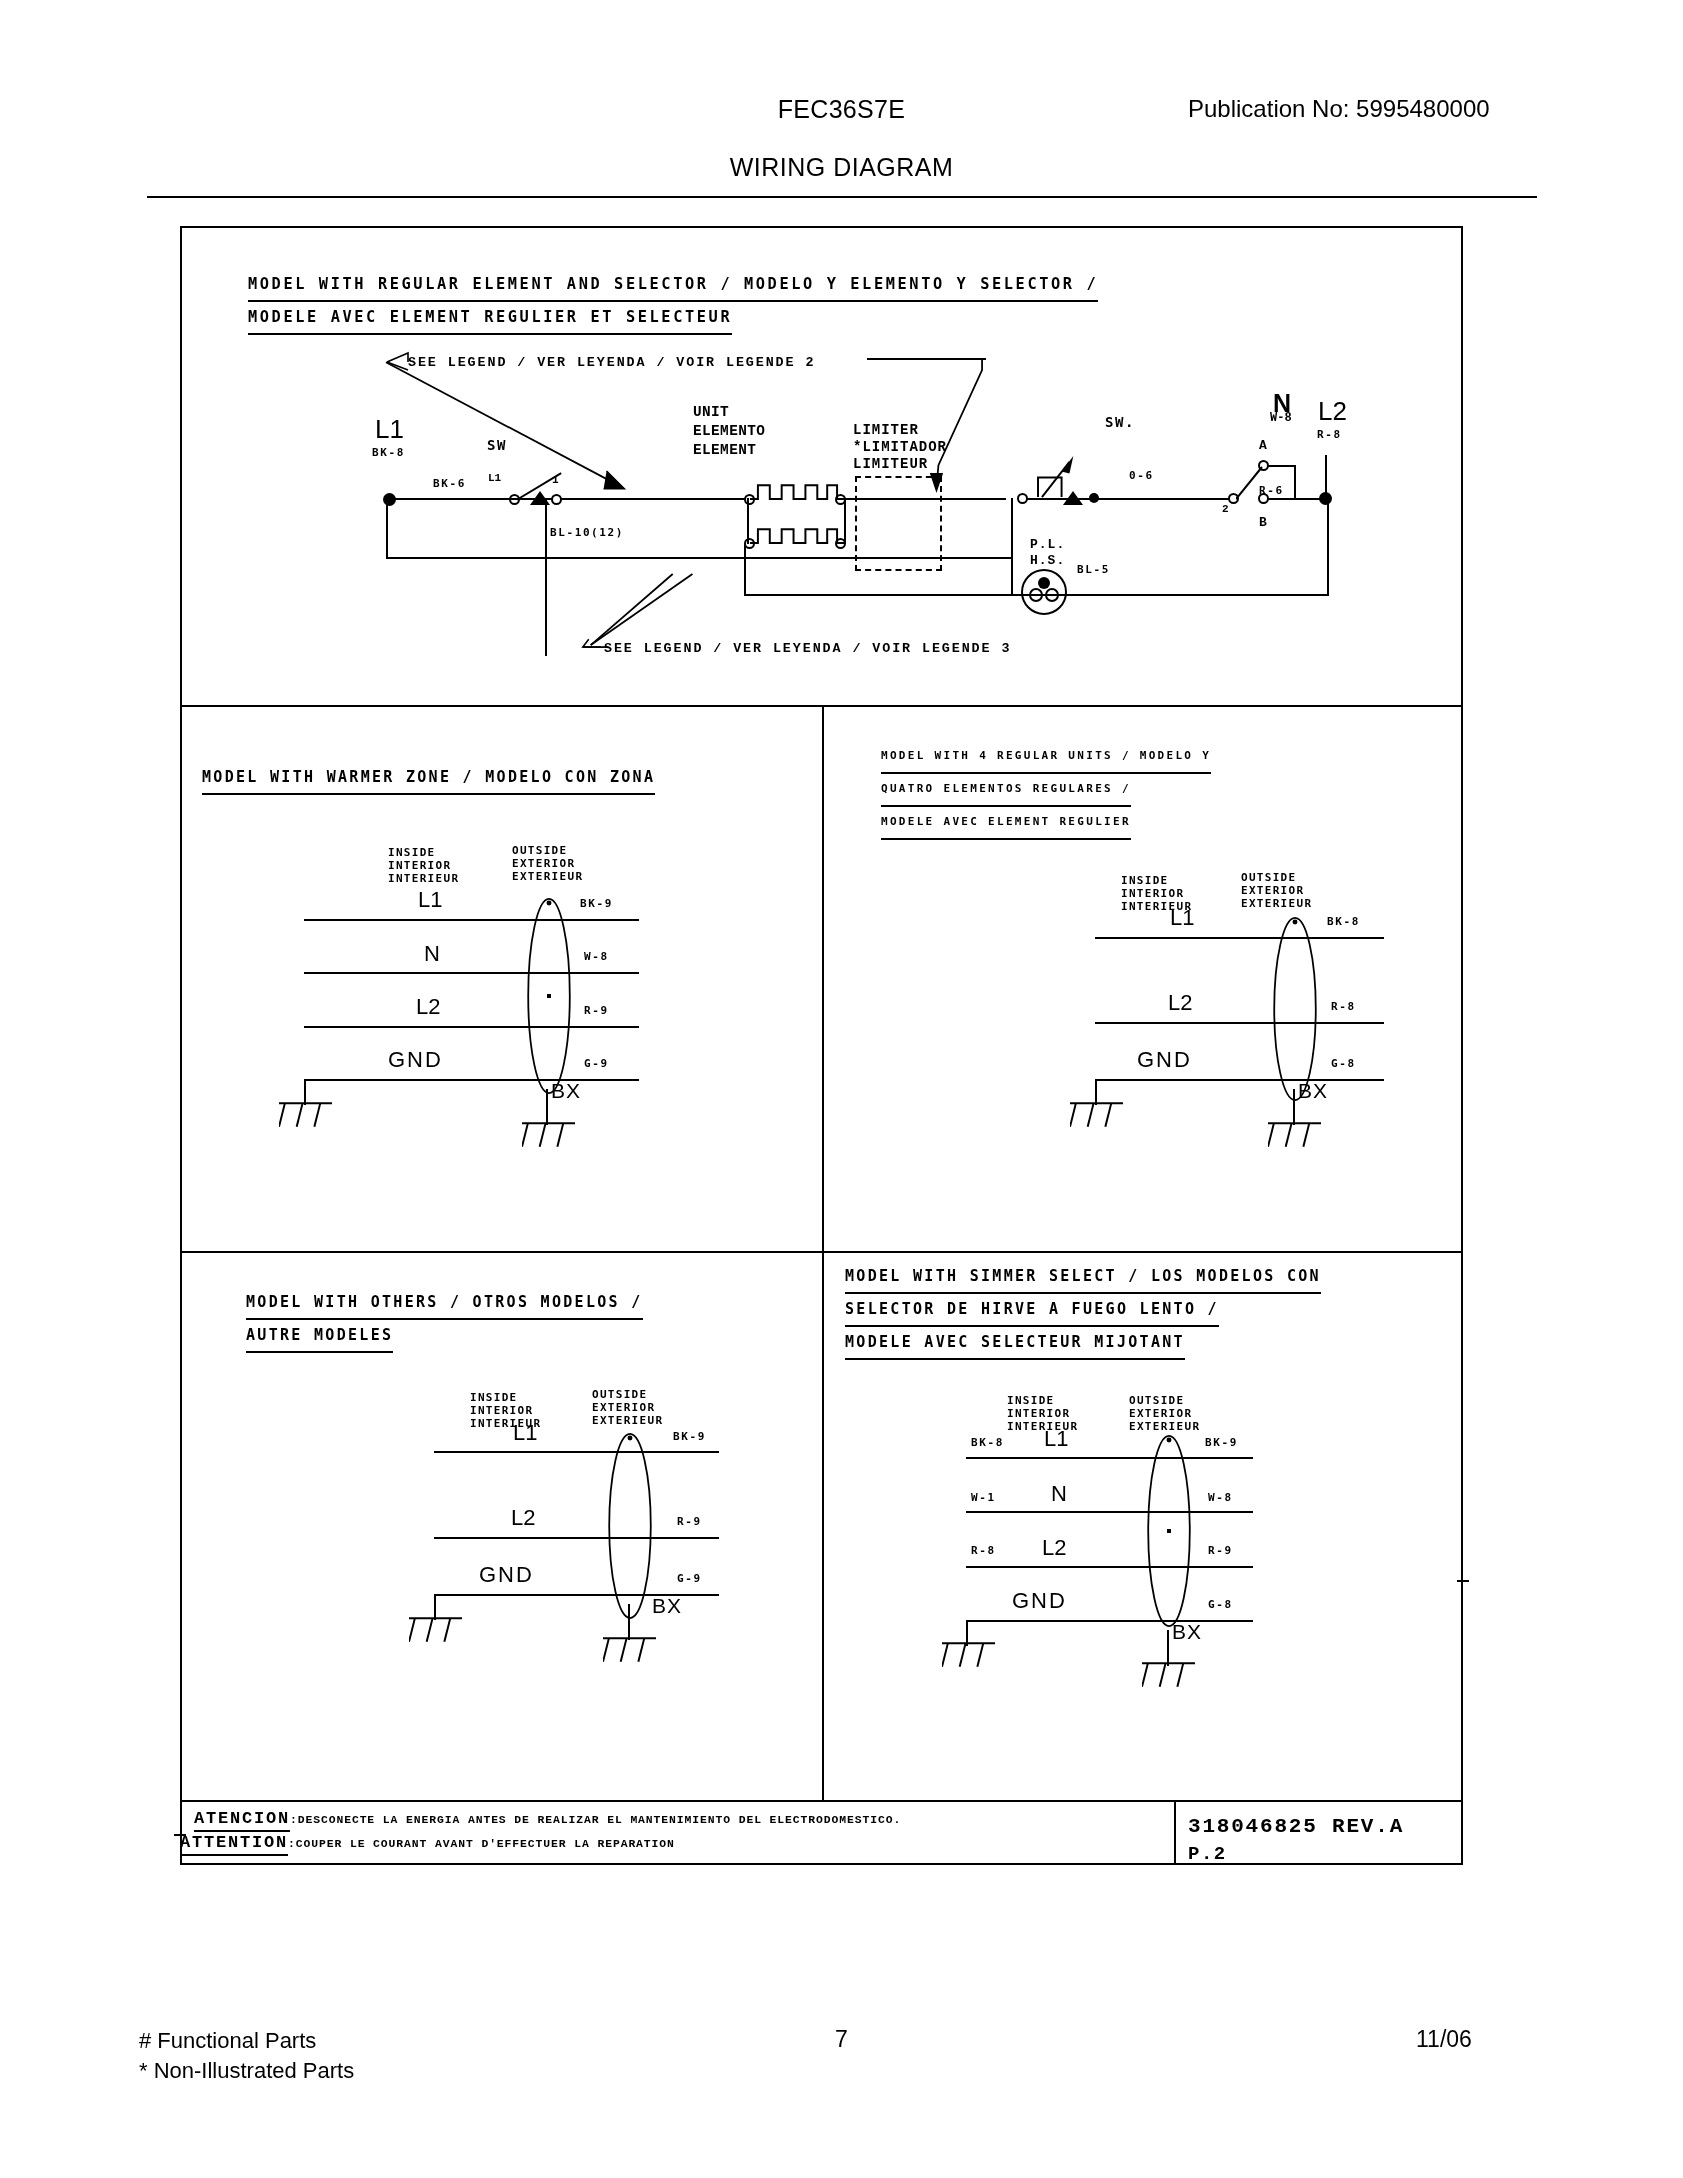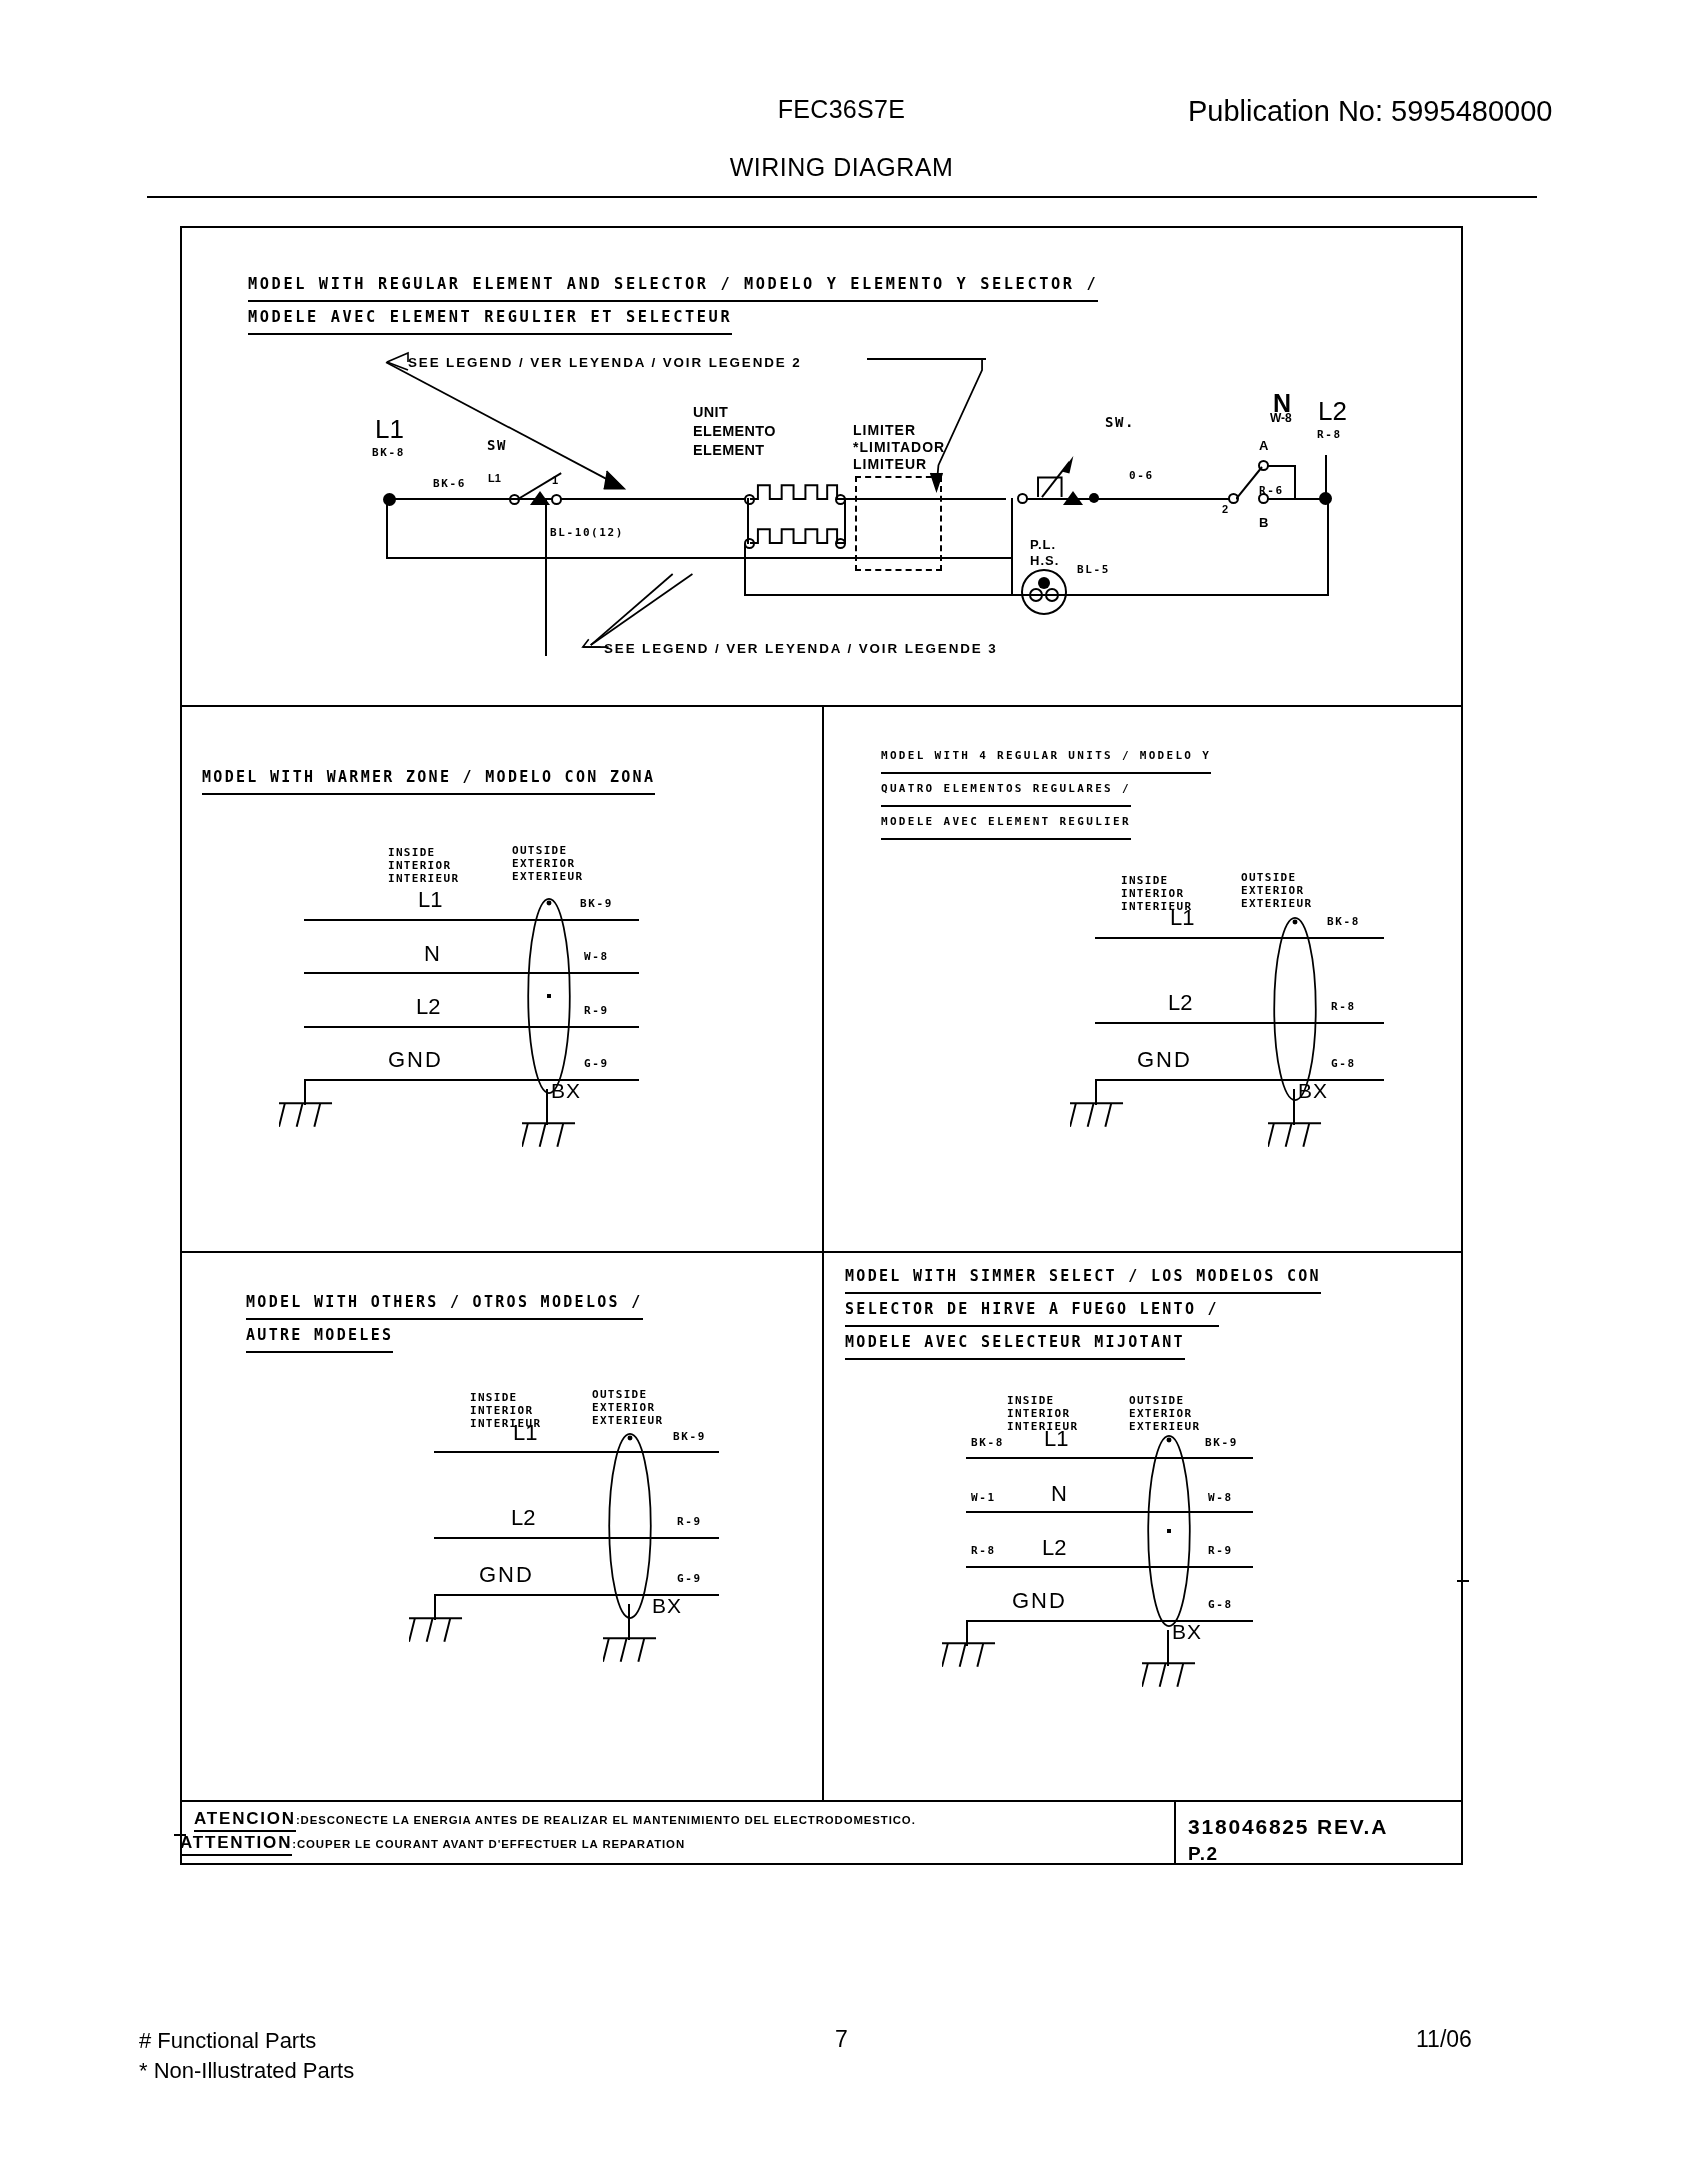--- a/index.html
+++ b/index.html
@@ -4,40 +4,40 @@
 <style>
   html,body{margin:0;padding:0;background:#fff;}
   body{width:1683px;height:2178px;position:relative;
        font-family:"Liberation Sans",sans-serif;color:#000;}
 
   .abs{position:absolute;}
 
   
   #page-header-model{left:0;top:96;width:1683px;text-align:center;
         font-size:25px;letter-spacing:0.3px;}
-  #page-header-pub{left:1188px;top:95px;font-size:29px;}
+  #page-header-pub{left:1188px;top:95px;font-size:24px;}
   #page-header-title{left:0;top:153px;width:1683px;text-align:center;
         font-size:25px;letter-spacing:0.5px;}
   #header-rule{left:147px;top:196px;width:1390px;height:2px;background:#000;}
 
   
   #diagram-frame{left:180px;top:226px;width:1283px;height:1639px;
         border:2px solid #000;box-sizing:border-box;}
 
   .hline{position:absolute;background:#000;height:2px;}
   .vline{position:absolute;background:#000;width:2px;}
 
   
   .sect-title{font-family:"DejaVu Sans Mono",monospace;font-weight:bold;
         font-size:15.3px;letter-spacing:2.6px;white-space:nowrap;
         line-height:30px;}
   .sect-title span{display:block;border-bottom:2px solid #000;
         width:max-content;padding-bottom:1px;}
 
-  .lbl{font-family:Liberation Sans, sans-serif;font-weight:bold;
+  .lbl{font-family:Liberation Mono, monospace;font-weight:bold;
        white-space:nowrap;}
 
   .wire{font-size:13px;letter-spacing:1.2px;}
 
   
   .term{position:absolute;width:11px;height:11px;border:2px solid #000;
         border-radius:50%;background:#fff;box-sizing:border-box;}
   .dot{position:absolute;width:13px;height:13px;border-radius:50%;
        background:#000;}
 

